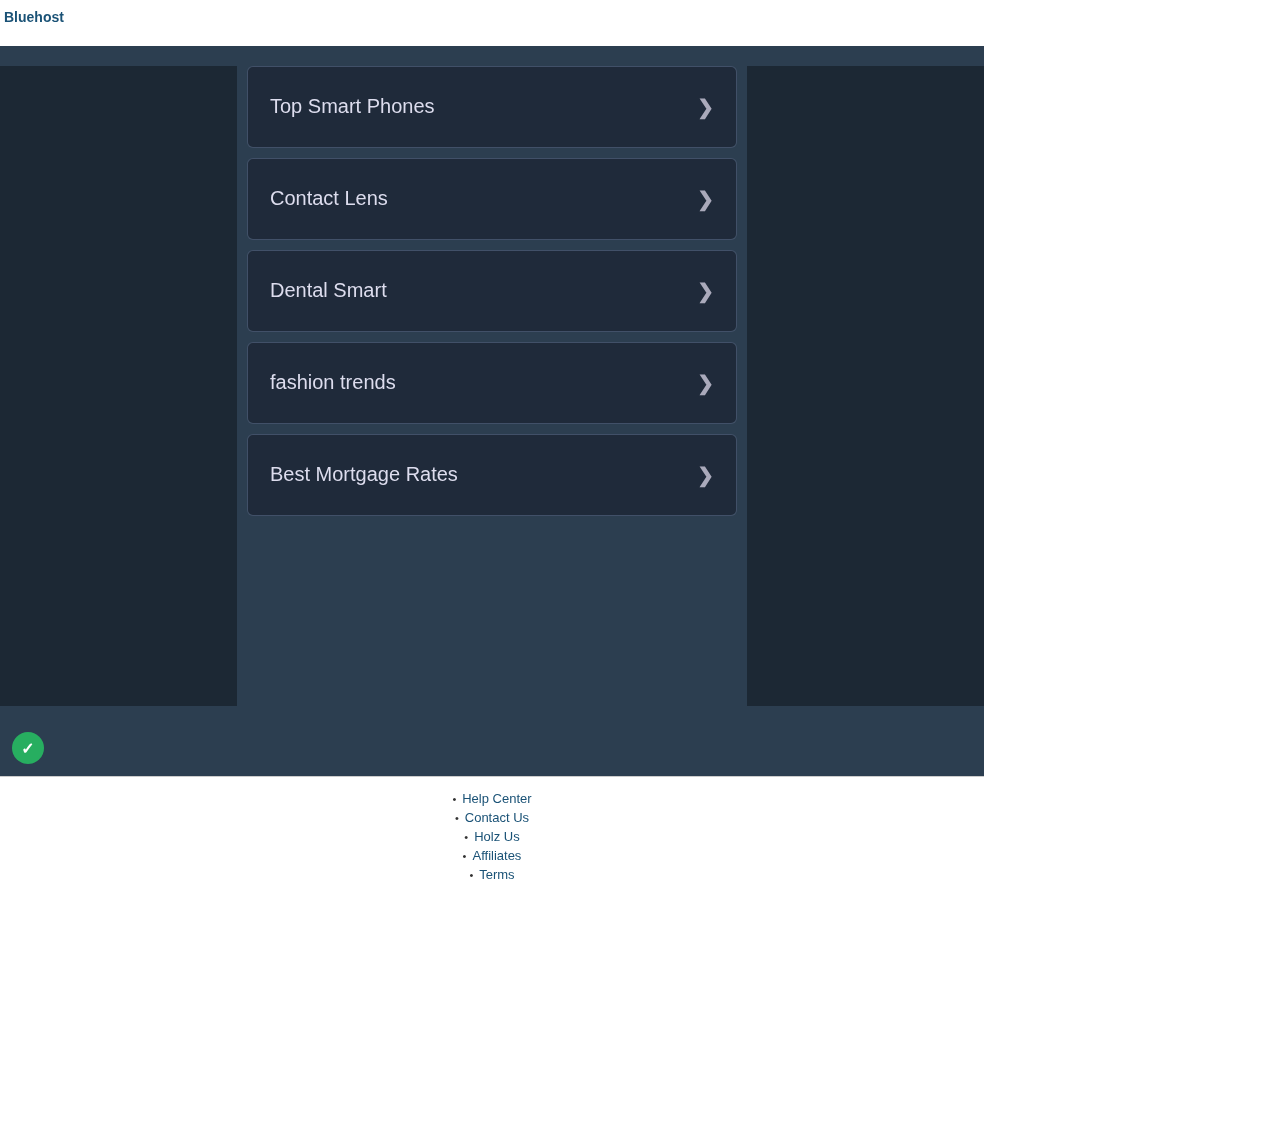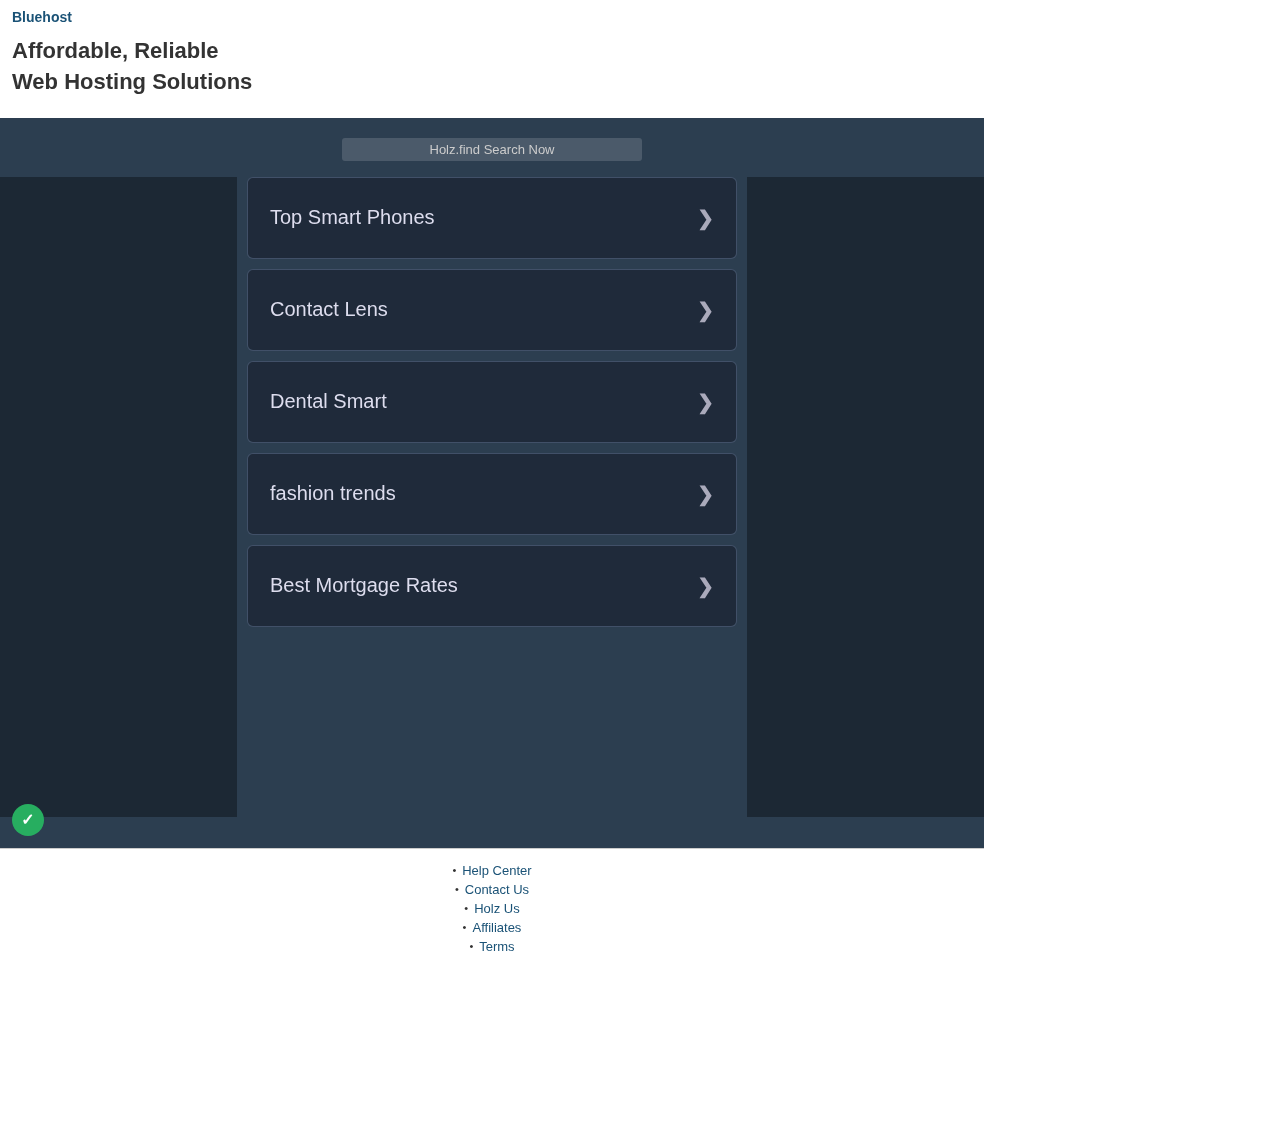--- a/index.html
+++ b/index.html
@@ -9,21 +9,21 @@
     }
 
     body {
       font-family: Arial, sans-serif;
       background: #fff;
       width: 1280px;
     }
 
     
     .header {
-      padding: 8px 12px;
+      padding: 8px 4px;
       background: #fff;
     }
 
     .bluehost-logo {
       color: #1a5276;
       font-size: 14px;
       text-decoration: none;
       font-weight: bold;
     }
 
@@ -171,30 +171,23 @@
       color: #333;
       margin-top: 10px;
       padding-bottom: 10px;
     }
   </style>
 </head>
 <body>
 
 <div class="header">
   <a class="bluehost-logo" href="#">Bluehost</a>
-  <div class="tagline">
-    <span>Affordable, Reliable</span><br>
-    <span>Web Hosting Solutions</span>
-  </div>
 </div>
 
 <div class="main-panel">
-  <div class="search-bar-area">
-    <div class="search-bar-placeholder">Holz.find Search Now</div>
-  </div>
 
   <div class="panel-inner">
     <div class="side-col"></div>
 
     <div class="center-col">
 
     <a class="menu-item" href="#">
           <span class="menu-item-label">Top Smart Phones</span>
           <span class="menu-item-arrow">❯</span>
         </a>

